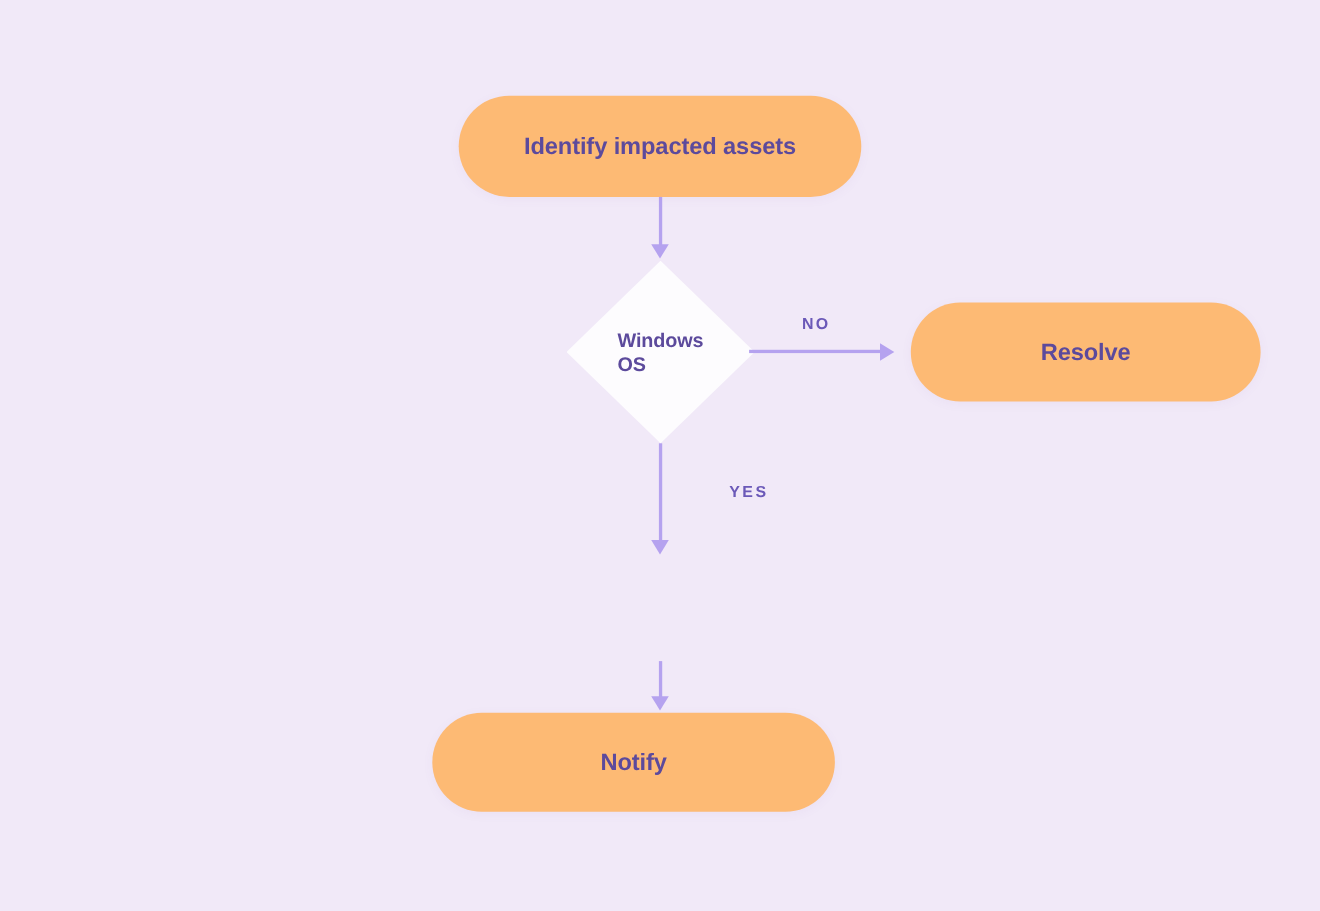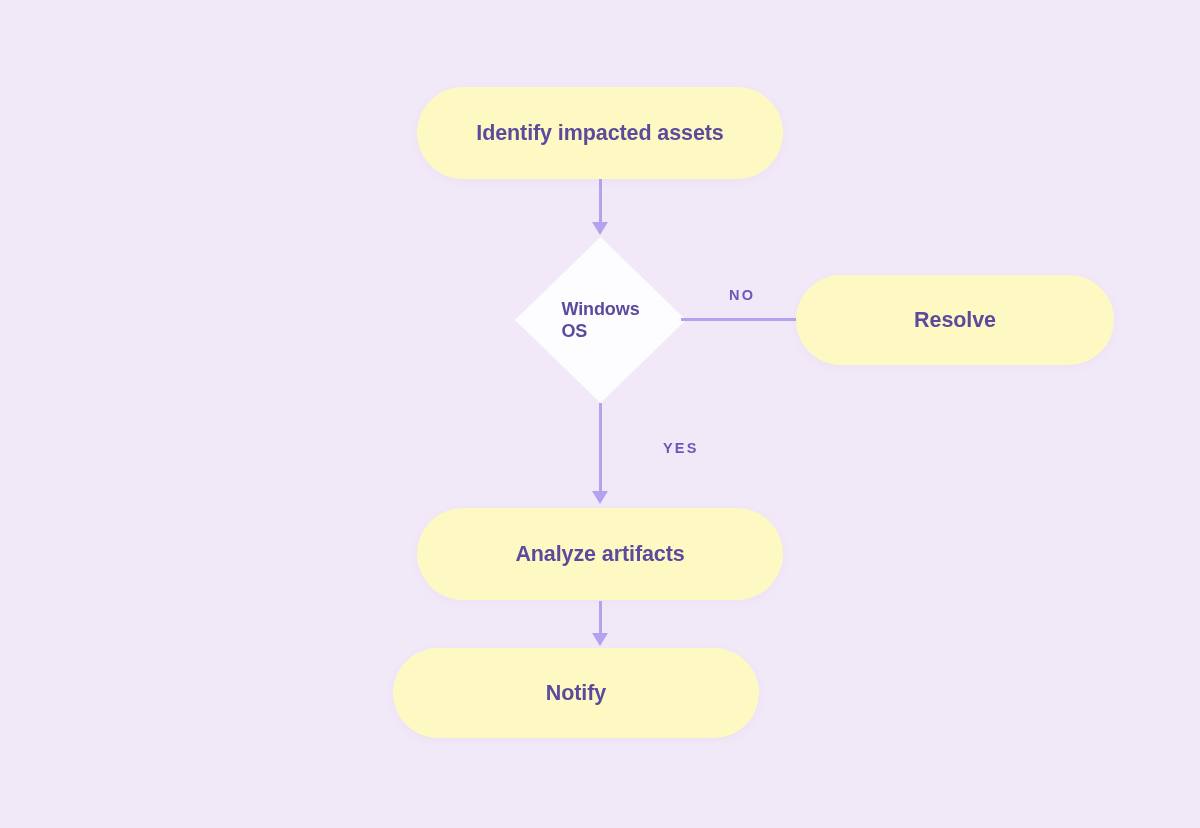--- a/index.html
+++ b/index.html
@@ -17,21 +17,21 @@
   #canvas {
     position: relative;
     width: 1200px;
     height: 828px;
     background: #f1e9f8;
   }
 
   
   .node {
     position: absolute;
-    background: #fef9c3;
+    background: #fdba74;
     display: flex;
     align-items: center;
     justify-content: center;
     text-align: center;
     box-sizing: border-box;
     box-shadow: 0 2px 10px rgba(120, 90, 170, 0.055);
   }
   .node-pill {
     border-radius: 999px;
   }
@@ -42,21 +42,21 @@
     letter-spacing: -0.1px;
     line-height: 1.25;
     white-space: pre-line;
   }
 
   
   #node-identify {
     left: 417px;  top: 87px;  width: 366px; height: 92px;
   }
   #node-resolve {
-    left: 796px;  top: 275px; width: 318px; height: 90px;
+    left: 828px;  top: 275px; width: 318px; height: 90px;
   }
   #node-analyze {
     left: 417px;  top: 508px; width: 366px; height: 92px;
   }
   #node-notify {
     left: 393px;  top: 648px; width: 366px; height: 90px;
   }
 
   
   #node-decision {
@@ -168,23 +168,20 @@
   <div class="node node-pill" id="node-resolve">
     <span class="node-label">Resolve</span>
   </div>
 
   <div class="connector" id="conn-decision-analyze">
     <div class="conn-line-v"></div>
     <div class="arrowhead-down"></div>
   </div>
   <span class="branch-label" id="label-yes">YES</span>
 
-  <div class="node node-pill" id="node-analyze">
-    <span class="node-label">Analyze artifacts</span>
-  </div>
 
   <div class="connector" id="conn-analyze-notify">
     <div class="conn-line-v"></div>
     <div class="arrowhead-down"></div>
   </div>
 
   <div class="node node-pill" id="node-notify">
     <span class="node-label">Notify</span>
   </div>
 

